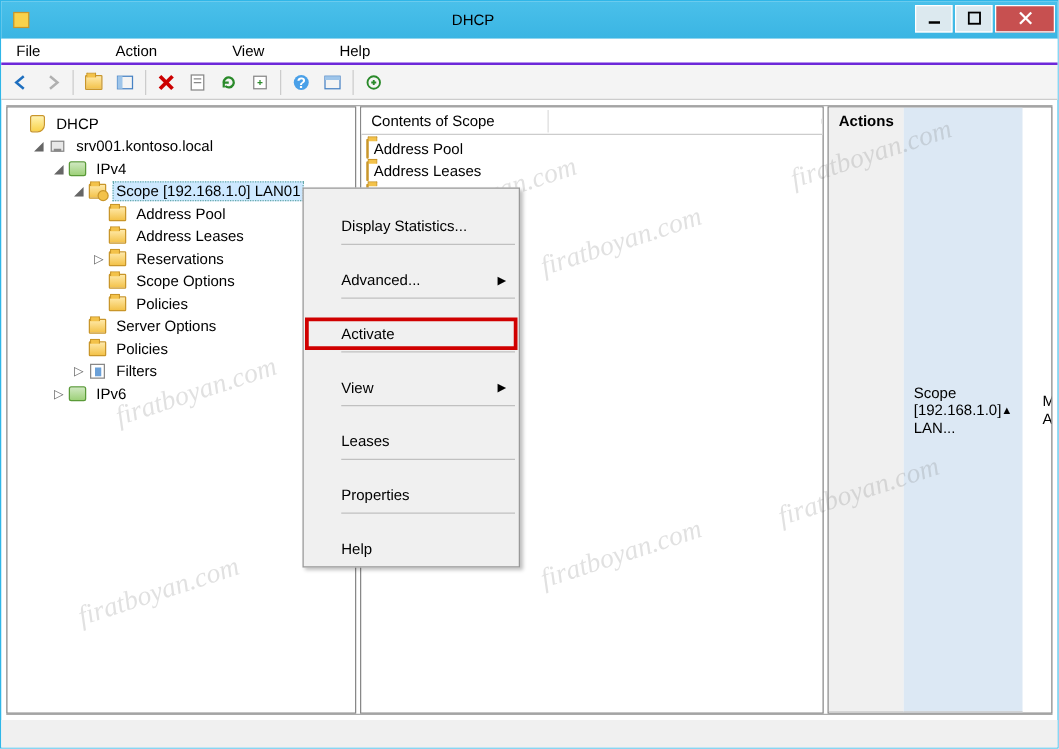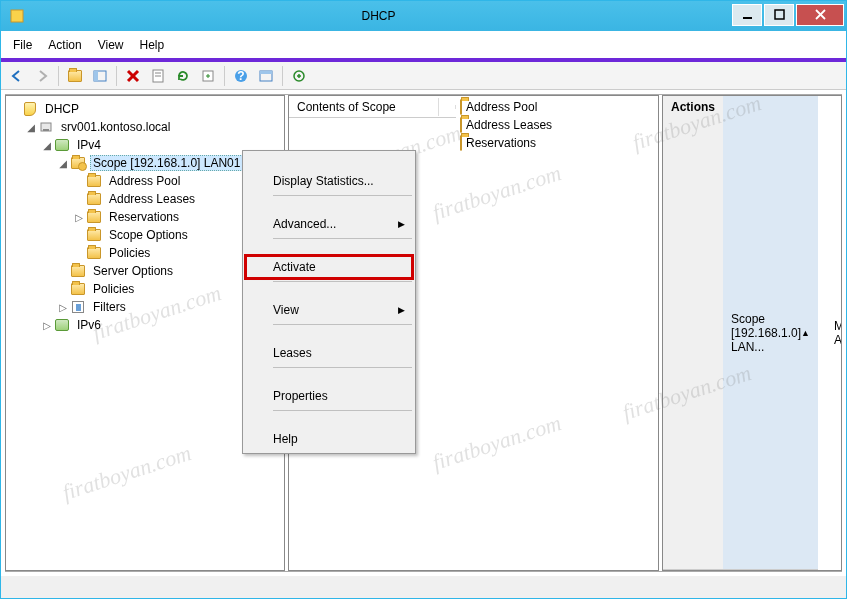--- a/index.html
+++ b/index.html
@@ -8,31 +8,31 @@
 .window { width: 847px; height: 599px; border: 1px solid #2fb6e8; background: #fff; display: flex; flex-direction: column; }
 
 .titlebar { height: 30px; background: linear-gradient(#4ac0ea,#3ab5e3); display: flex; align-items: center; }
 .titlebar .title-text { flex: 1; text-align: center; color: #000; font-size: 12px; }
 .titlebar .ctl { width: 30px; height: 22px; margin-top: -3px; display:flex; align-items:center; justify-content:center; border:1px solid #fff; background:#c8e8f5; margin-right:2px;}
 .titlebar .ctl.close { background:#c75050; color:#fff; width:48px;}
 .titlebar .ctl.min, .titlebar .ctl.max { background:#dce9ef; }
 .titlebar .ctl svg { width:11px; height:11px; }
 .title-icon { width:16px; height:16px; margin-left:8px; }
 
-.menubar { height: 31px; display:flex; align-items:center; padding: 0 4px; background:#fff; border-bottom:4px solid #6d28d9;}
+.menubar { height: 21px; display:flex; align-items:center; padding: 0 4px; background:#fff; border-bottom:2px solid #6d28d9;gap:44px;}
 .menubar .mitem { padding: 2px 8px; cursor:default; }
 
 .toolbar { height: 28px; background:#f4f4f4; border-bottom:1px solid #ccc; display:flex; align-items:center; padding:0 4px; gap:1px;}
 .toolbar .tb { width:24px; height:24px; display:flex; align-items:center; justify-content:center; border:1px solid transparent;}
 .toolbar .sep { width:1px; height:20px; background:#ccc; margin:0 3px;}
 
 .content { flex:1; display:flex; border-top:1px solid #aaa; border-bottom:1px solid #aaa; margin:4px; }
 .pane { border:1px solid #888; background:#fff; overflow:hidden; position:relative;}
 .tree-pane { width:280px; margin-right:3px;}
-.mid-pane { flex:1; margin-right:3px; display:flex; }
+.mid-pane { flex:1; margin-right:3px; display:flex; flex-direction:column;}
 .actions-pane { width:180px; display:flex; }
 
 .tree { padding:4px 2px; }
 .tree-row { display:flex; align-items:center; height:18px; white-space:nowrap; padding-right:4px;}
 .tree-row .exp { width:14px; text-align:center; color:#666; font-size:10px; cursor:default;}
 .tree-row .ticon { width:16px; height:16px; margin-right:4px; display:flex; align-items:center; justify-content:center;}
 .tree-row .lbl { padding:1px 3px; }
 .tree-row.selected .lbl { background:#cde8ff; border:1px dotted #6aa; padding:0 2px;}
 .indent1 { padding-left:16px;} .indent2{padding-left:32px;} .indent3{padding-left:48px;} .indent4{padding-left:64px;}
 

